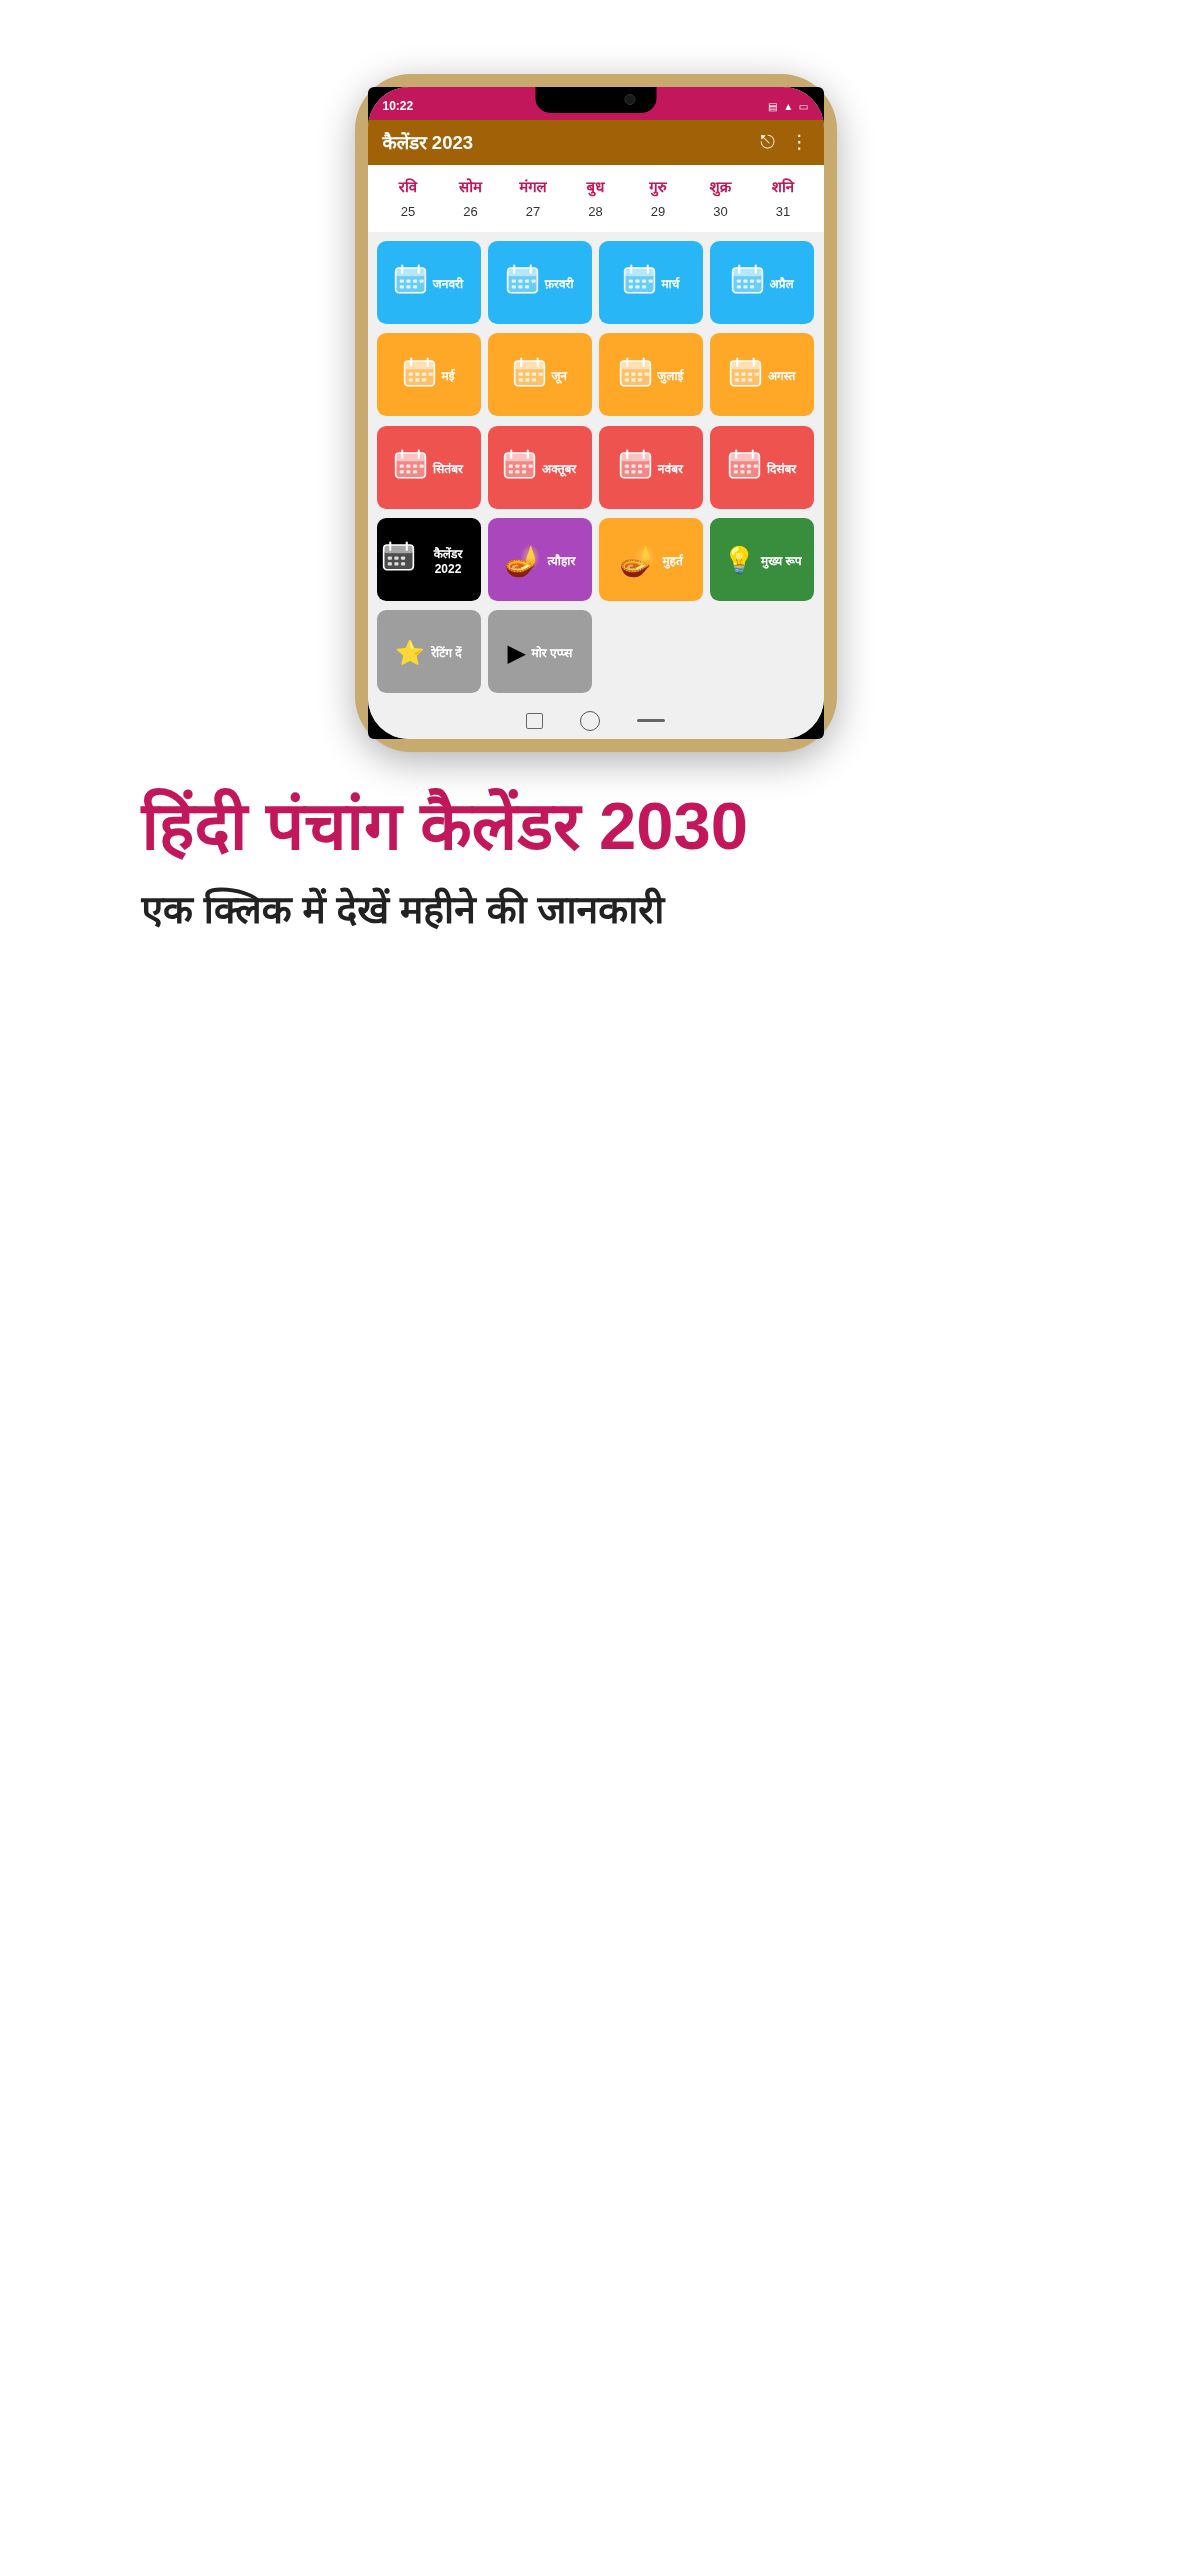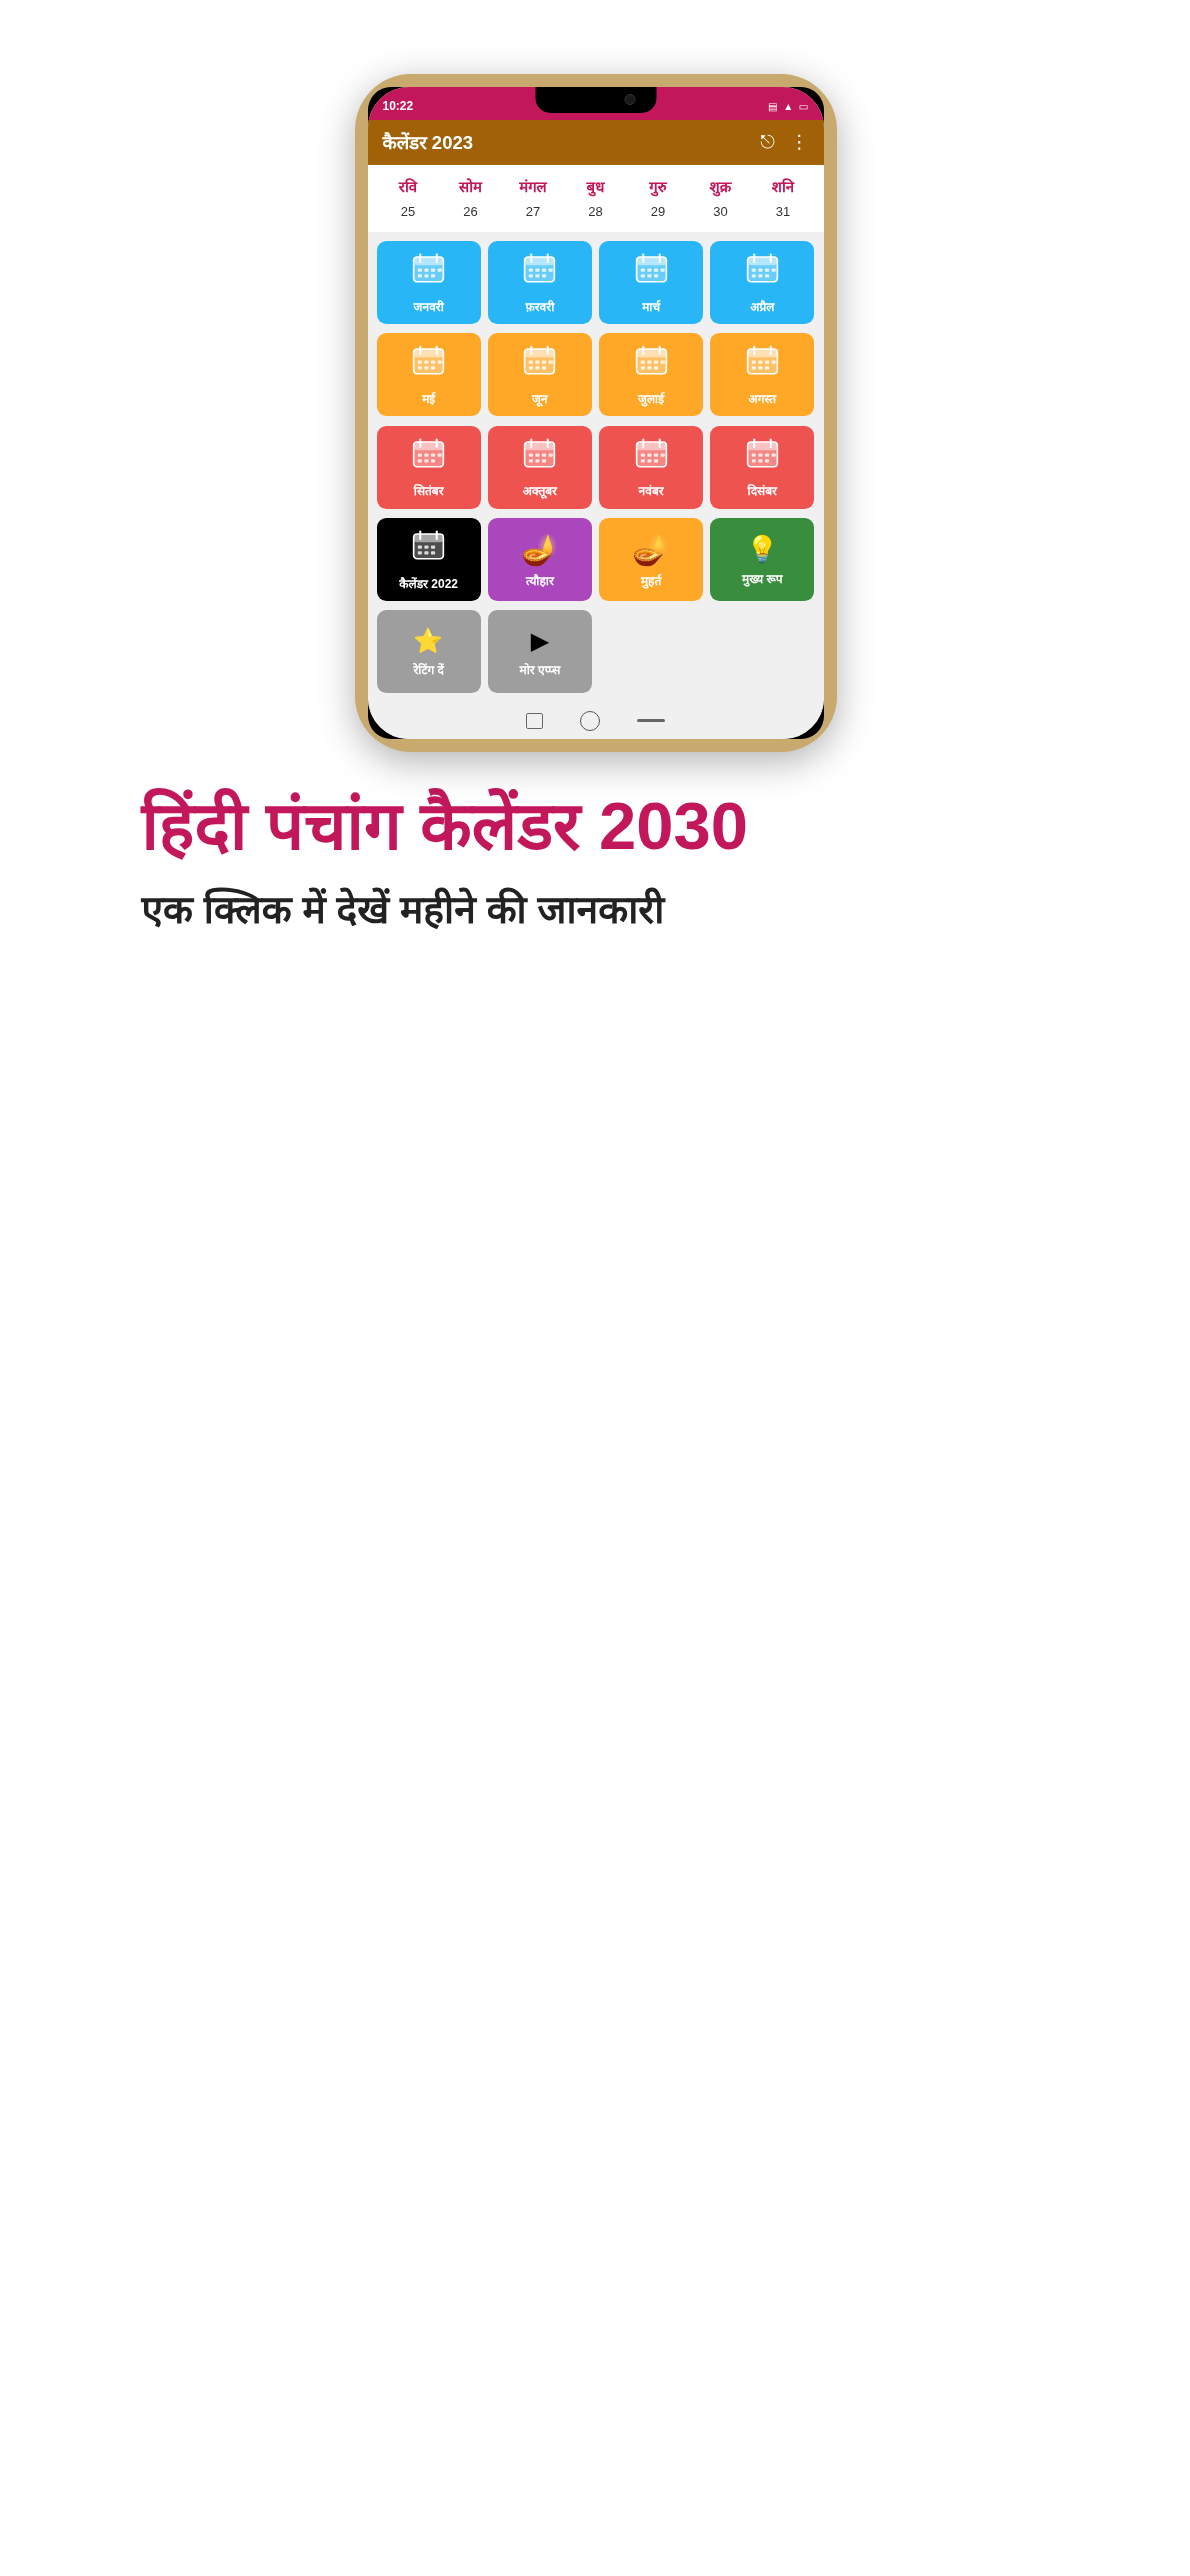--- a/index.html
+++ b/index.html
@@ -21,21 +21,21 @@
     }
     .phone-frame {
       width: 482px;
       background: #c8a96e;
       border-radius: 56px;
       padding: 13px;
       box-shadow: 0 9.3px 37px rgba(0,0,0,0.3);
     }
     .phone-inner {
       background: #000;
-      border-radius: 23px;
+      border-radius: 6px;
       overflow: hidden;
       position: relative;
     }
     .phone-screen {
       background: #f0f0f0;
       border-radius: 41px;
       overflow: hidden;
       position: relative;
     }
 
@@ -146,21 +146,21 @@
       background: #f0f0f0;
       padding: 9.3px;
       display: grid;
       grid-template-columns: repeat(4, 1fr);
       gap: 7.4px;
     }
     .month-tile {
       border-radius: 9.3px;
       padding: 9.3px 5.6px 7.4px;
       display: flex;
-      flex-direction: column;
+      flex-direction: row;
       align-items: center;
       gap: 5.6px;
       cursor: pointer;
       min-height: 83px;
       justify-content: center;
     }
     .month-tile.blue { background: #29b6f6; }
     .month-tile.orange { background: #ffa726; }
     .month-tile.red { background: #ef5350; }
     .month-tile.teal { background: #000000; }

